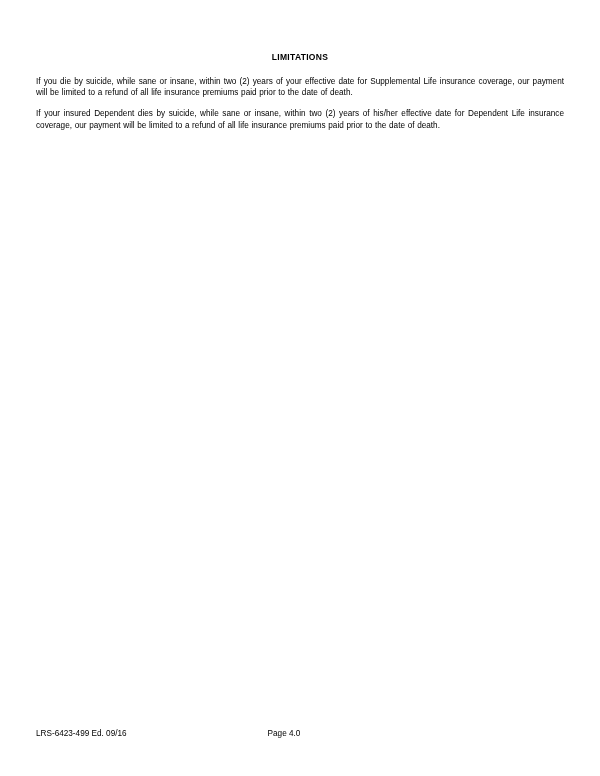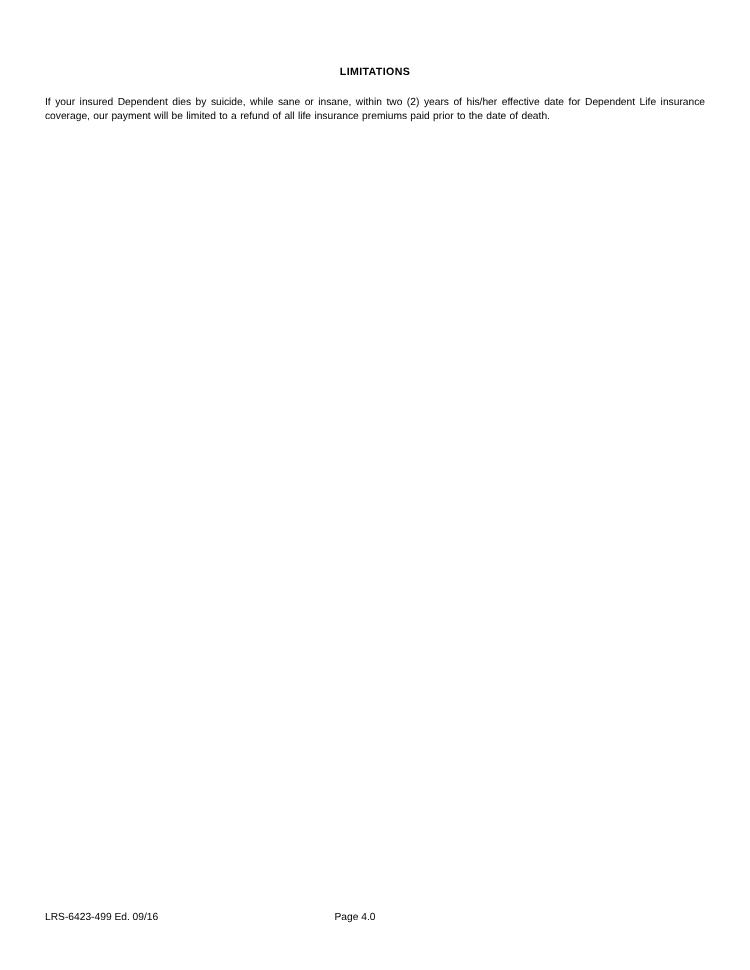--- a/index.html
+++ b/index.html
@@ -71,20 +71,21 @@
     left: -16px;
   }
 </style>
 </head>
 <body>
 
 <div class="page">
 
   <div class="content">
     <h1 class="doc-title">LIMITATIONS</h1>
+    <p class="para">If you die by suicide, while sane or insane, within two (2) years of your effective date for Supplemental Life insurance coverage, our payment will be limited to a refund of all life insurance premiums paid prior to the date of death.</p>
     <p class="para">If your insured Dependent dies by suicide, while sane or insane, within two (2) years of his/her effective date for Dependent Life insurance coverage, our payment will be limited to a refund of all life insurance premiums paid prior to the date of death.</p>
   </div>
 
   <div class="footer">
     <div class="footer-left">LRS-6423-499 Ed. 09/16</div>
     <div class="footer-center"><span>Page 4.0</span></div>
   </div>
 
 </div>
 

